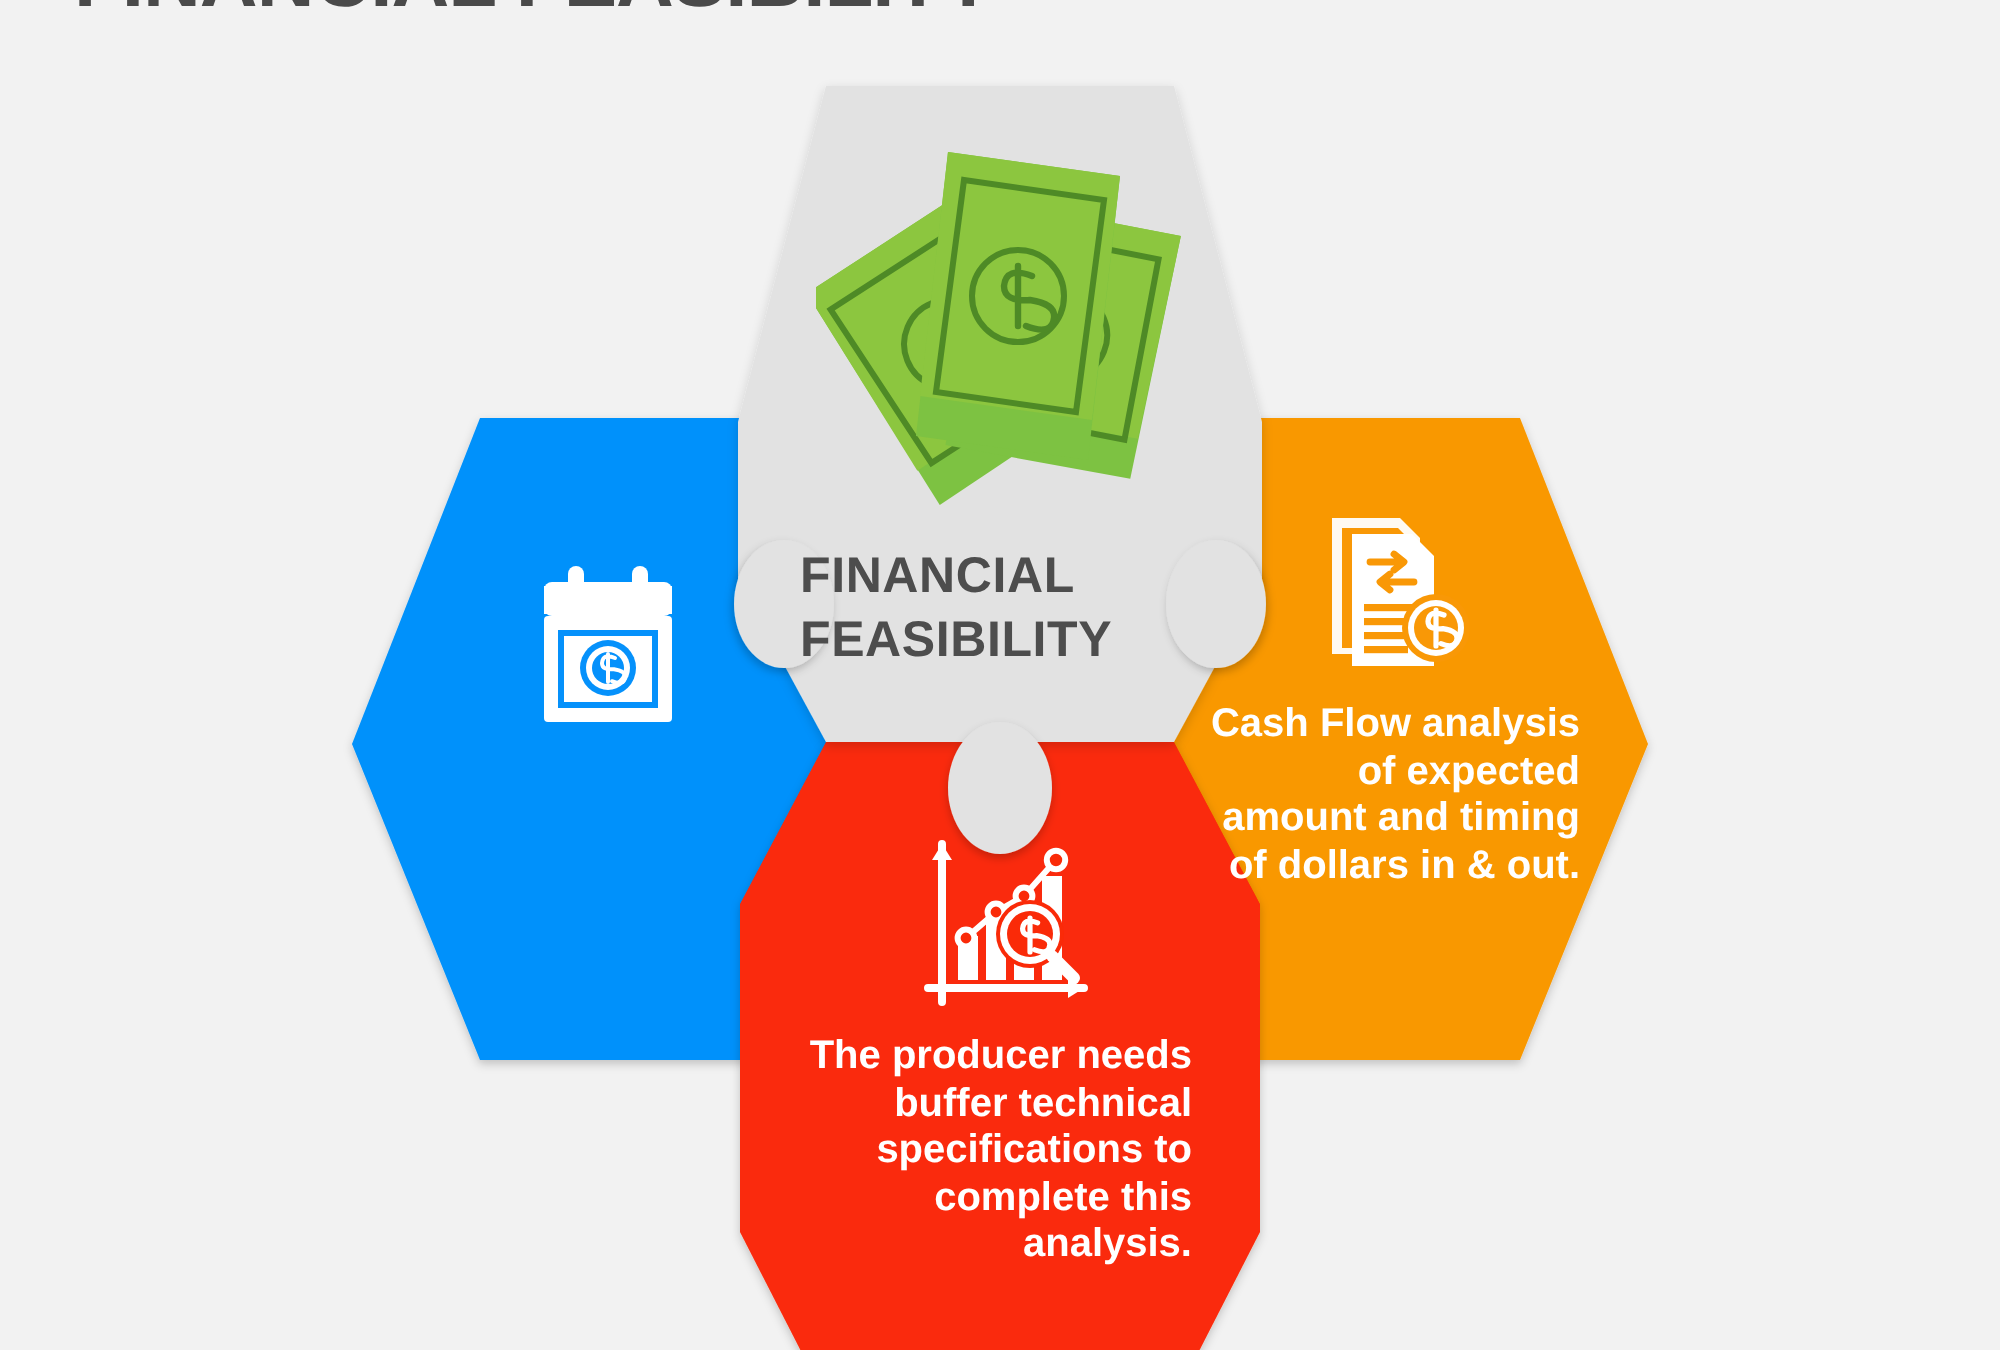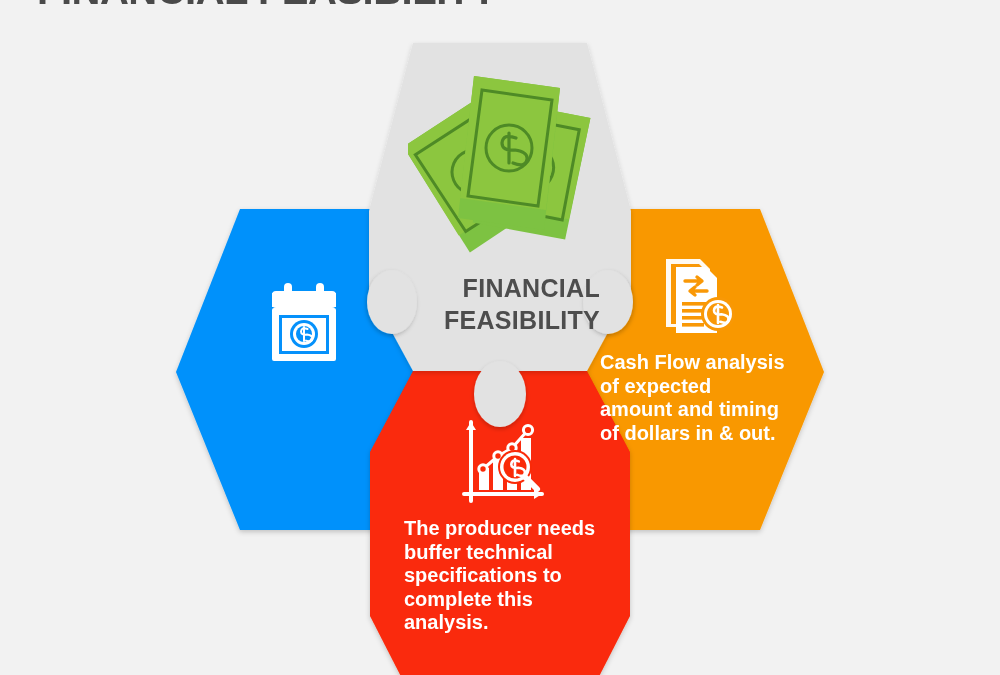--- a/index.html
+++ b/index.html
@@ -46,33 +46,33 @@
   .hex svg {
     position: absolute;
     left: 0;
     top: 0;
     overflow: visible;
   }
 
   
   .hex-text {
     position: absolute;
-    text-align: left;
+    text-align: right;
     color: #ffffff;
     font-weight: bold;
     line-height: 1.18;
     white-space: pre-line;
   }
 
   #center-label {
     position: absolute;
     left: 400px;
     top: 272px;
     width: 200px;
-    text-align: right;
+    text-align: left;
     color: #4d4d4d;
     font-size: 25px;
     font-weight: bold;
     line-height: 1.28;
     letter-spacing: 0.3px;
     white-space: pre-line;
   }
 
   #blue-text {
     left: 215px;

